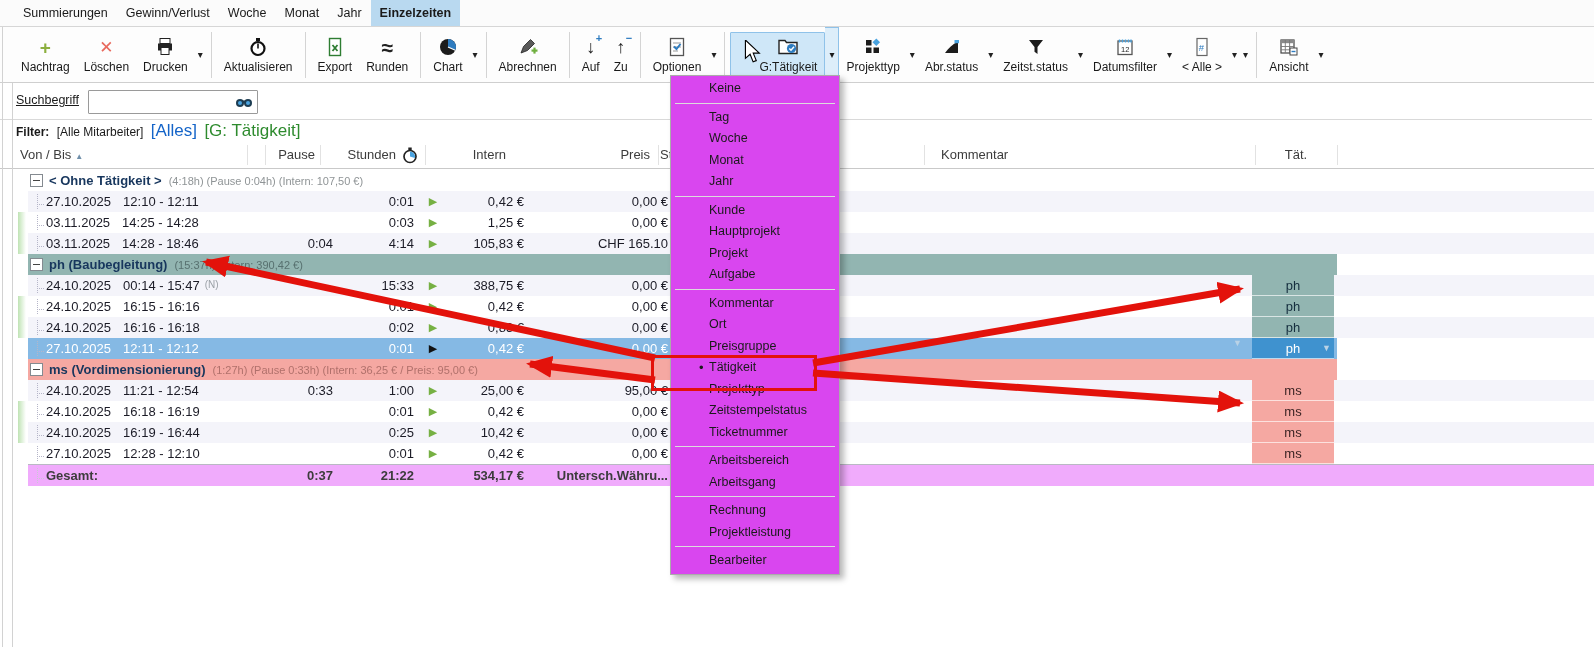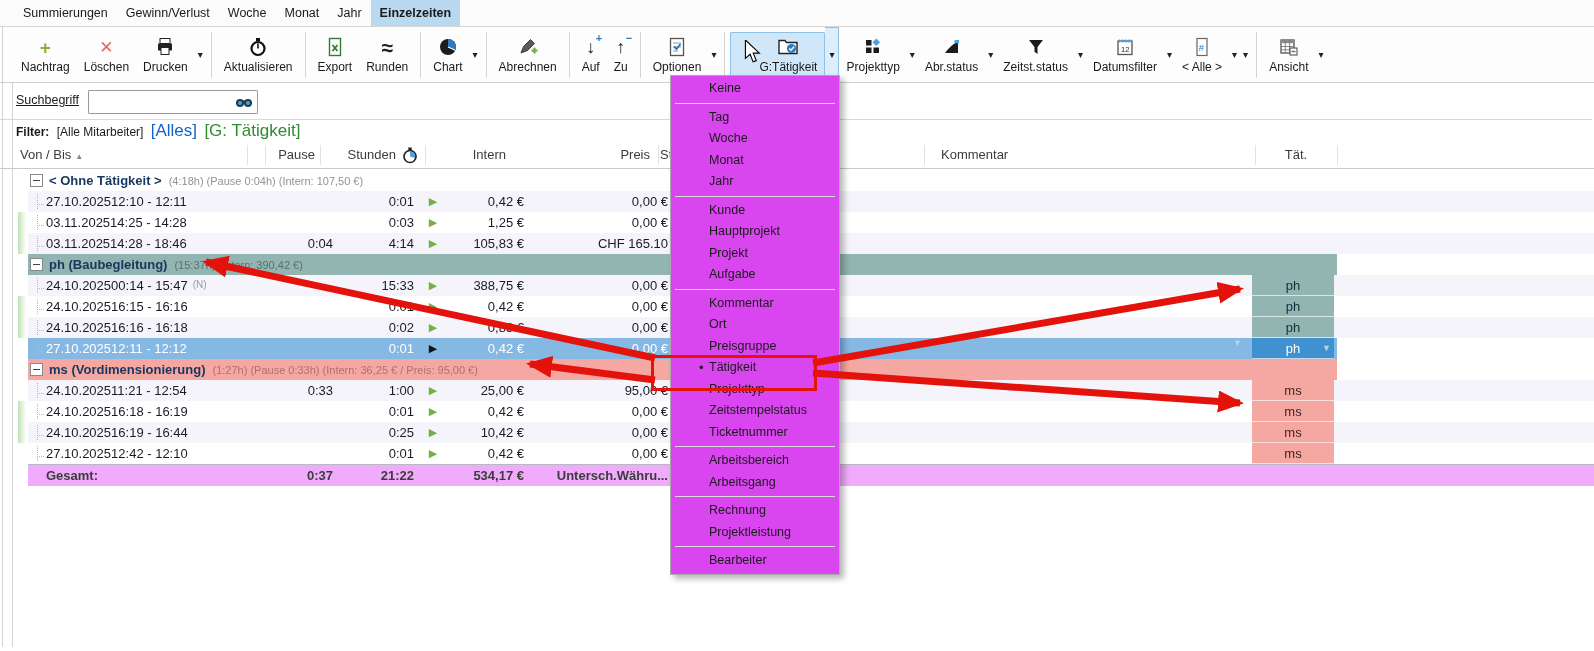--- a/index.html
+++ b/index.html
@@ -55,21 +55,21 @@
   .sel{background:linear-gradient(to right,#85b9e4 0,#85b9e4 1309px,#fff 1309px);color:#fff;}
   .exp{width:11px;height:11px;border:1px solid #848a90;background:#fff;margin:0 6px 0 2px;
        position:relative;flex:0 0 11px;}
   .exp::before{content:"";position:absolute;left:2px;right:2px;top:4.5px;border-top:1px solid #444;}
   .gname{font-weight:bold;color:#17365d;margin-right:7px;}
   .gsum{font-size:11px;color:#8f9496;}
   .ghead-teal .gsum{color:rgba(55,75,75,.65);} .ghead-pink .gsum{color:rgba(130,75,70,.6);}
   .c-date{flex:0 0 242px;padding-left:18px;position:relative;overflow:hidden;}
   .c-date::before{content:"";position:absolute;left:9px;top:0;bottom:0;border-left:1px dotted #b5b5c8;}
   .c-date::after{content:"";position:absolute;left:9px;top:10px;width:7px;border-top:1px dotted #b5b5c8;}
-  .c-date .t{}
+  .c-date .t{margin-left:12px;}
   .note{font-size:10px;color:#9aa0a6;margin-left:5px;vertical-align:2px;}
   .c-pause{flex:0 0 45px;text-align:right;}
   .c-hours{flex:0 0 81px;text-align:right;}
   .c-play{flex:0 0 38px;text-align:center;font-size:11px;color:#76b043;}
   .sel .c-play{color:#111;}
   .c-intern{flex:0 0 72px;text-align:right;}
   .c-preis{flex:0 0 144px;text-align:right;}
   .c-st{flex:0 0 16px;margin-left:5px;overflow:hidden;}
   .c-gap{flex:0 0 563px;}
   .c-tat{flex:0 0 82px;text-align:center;align-self:stretch;line-height:21px;position:relative;}
@@ -444,21 +444,21 @@
     <span class="c-pause"></span>
     <span class="c-hours">0:25</span>
     <span class="c-play">▶</span>
     <span class="c-intern">10,42 €</span>
     <span class="c-preis">0,00 €</span>
     <span class="c-st">V</span>
     <span class="c-gap"></span>
     <span class="c-tat tat-ms">ms</span>
   </div>
   <div class="trow">
-    <span class="c-date"><span class="d">27.10.2025</span><span class="t">12:42 - 12:10</span></span>
+    <span class="c-date"><span class="d">27.10.2025</span><span class="t">12:28 - 12:10</span></span>
     <span class="c-pause"></span>
     <span class="c-hours">0:01</span>
     <span class="c-play">▶</span>
     <span class="c-intern">0,42 €</span>
     <span class="c-preis">0,00 €</span>
     <span class="c-st">V</span>
     <span class="c-gap"></span>
     <span class="c-tat tat-ms">ms</span>
   </div>
 

